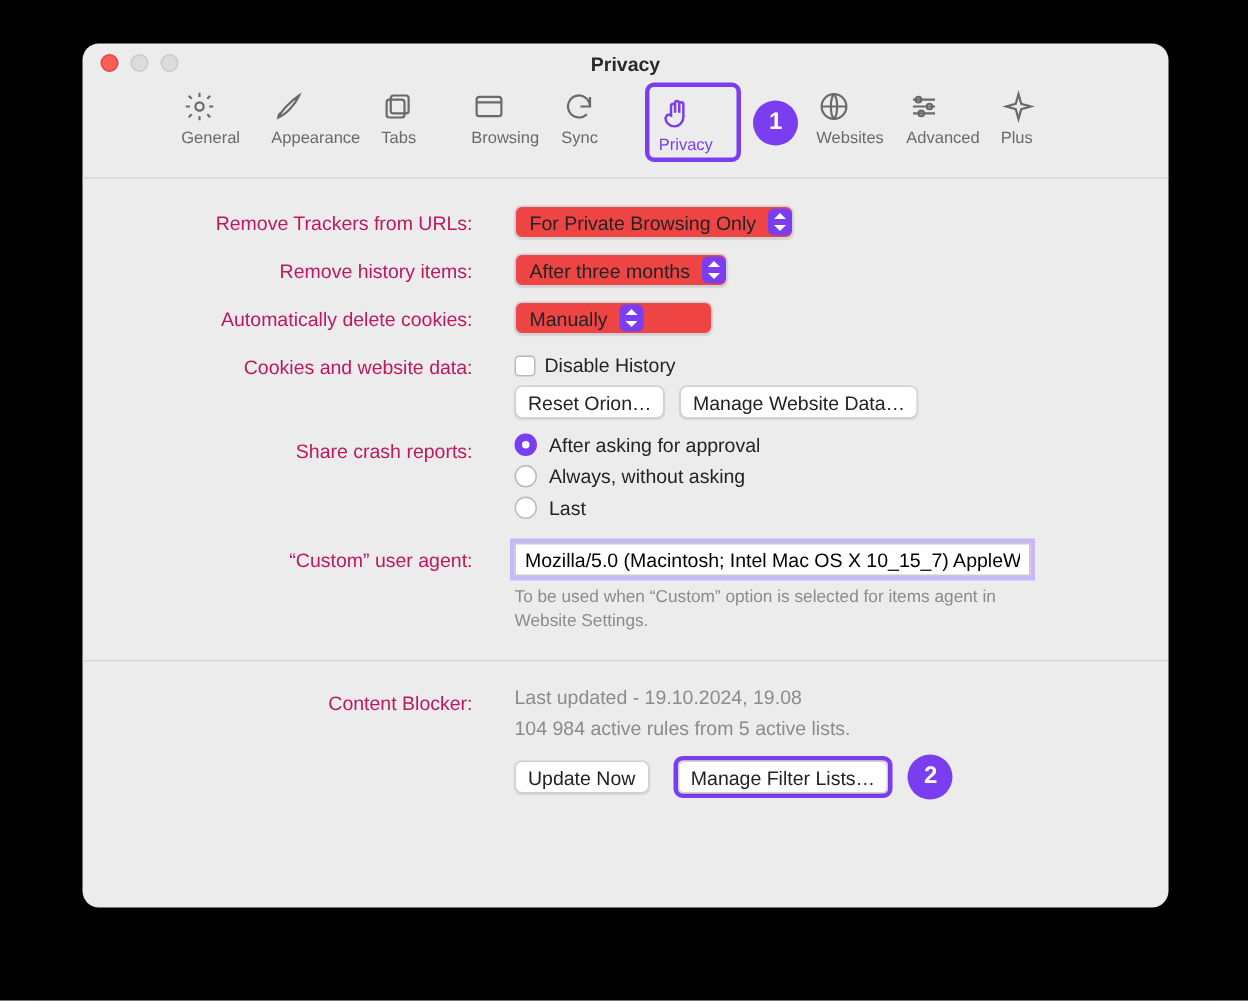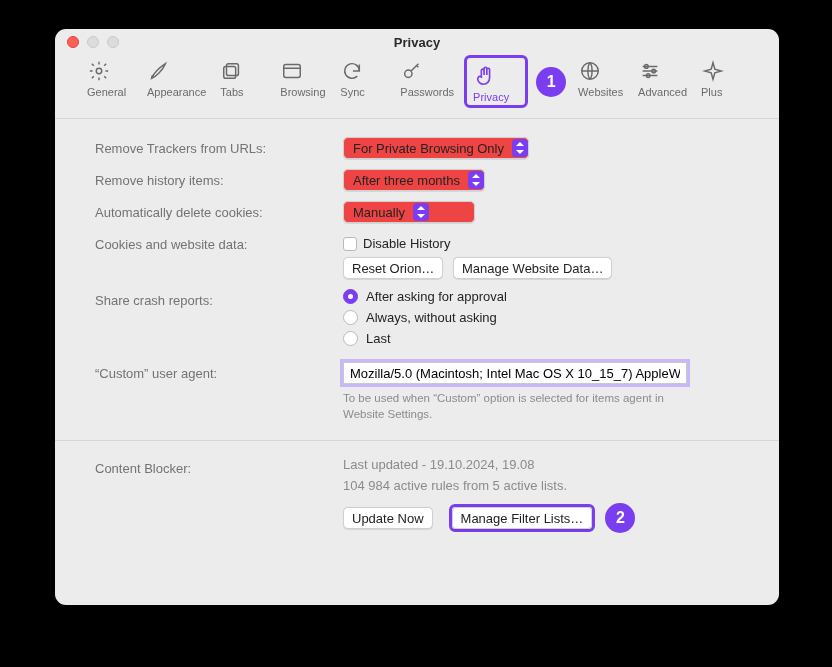--- a/index.html
+++ b/index.html
@@ -85,24 +85,24 @@
     overflow: auto;
     padding: 18px 40px 22px 40px;
   }
   .row {
     display: flex;
     align-items: flex-start;
     margin-bottom: 10px;
   }
   .lbl-col {
     width: 248px;
-    text-align: left;
-    padding-right: 8px;
+    text-align: right;
+    padding-right: 28px;
     padding-top: 4px;
-    color: #737373;
+    color: #be185d;
   }
   .ctrl-col { flex: 1; }
   
   .select {
     display: inline-flex; align-items: center;
     background: #ef4444;
     border: 1px solid #d0d0d0;
     border-radius: 5px;
     height: 22px;
     padding: 0 0 0 9px;
@@ -229,29 +229,20 @@
     <div class="tool">
       <span class="ico">
         <svg viewBox="0 0 24 24" width="22" height="22" stroke-width="1.6">
             <path d="M20 12a8 8 0 1 0-2.3 5.6"></path>
             <path d="M20 5v7h-7"></path>
           </svg>
       </span>
       <span class="lbl">Sync</span>
     </div>
 
-    <div class="tool">
-      <span class="ico">
-        <svg viewBox="0 0 24 24" width="22" height="22" stroke-width="1.6">
-            <circle cx="8" cy="15" r="4"></circle>
-            <path d="M11 12l8-8M17 6l2 2"></path>
-          </svg>
-      </span>
-      <span class="lbl">Passwords</span>
-    </div>
 
     <div class="privacy-highlight">
       <div class="tool active">
         <span class="ico">
           <svg viewBox="0 0 24 24" width="22" height="22" stroke-width="1.8">
               <path d="M8 13V6a1.5 1.5 0 0 1 3 0v5V4a1.5 1.5 0 0 1 3 0v7V5a1.5 1.5 0 0 1 3 0v9c0 4-3 7-6.5 7S4 18 4 15l1-2c1-1 3 0 3 0z"></path>
             </svg>
         </span>
         <span class="lbl">Privacy</span>
       </div>

